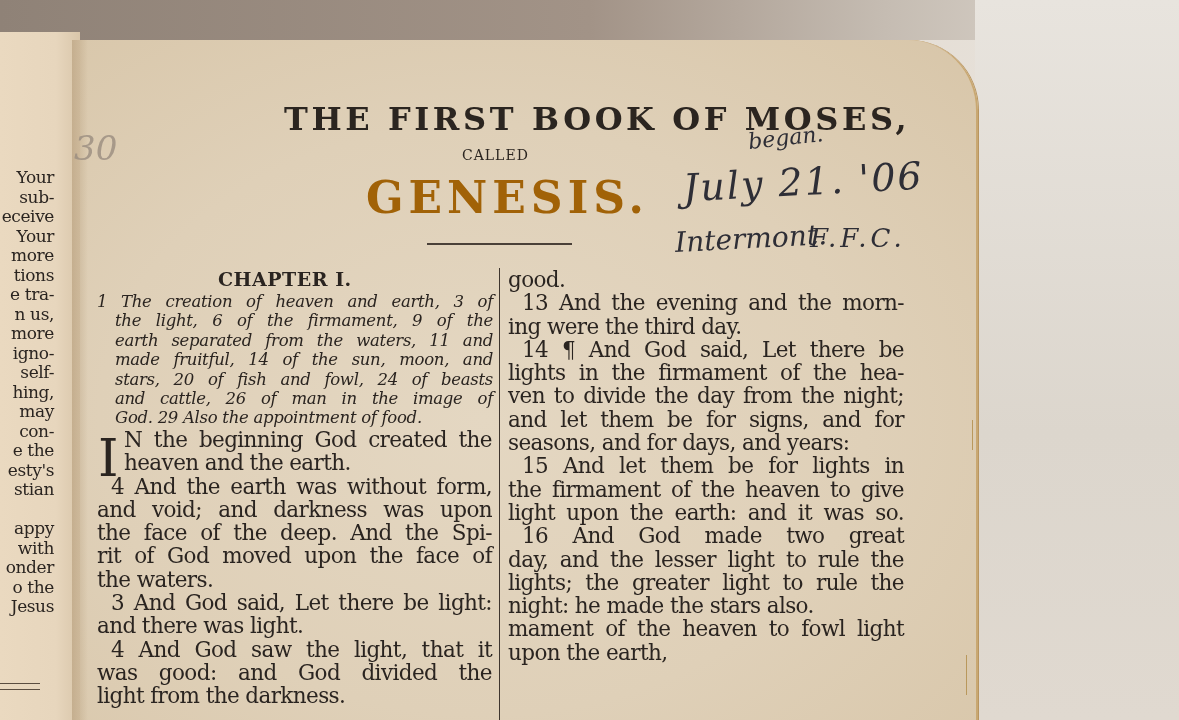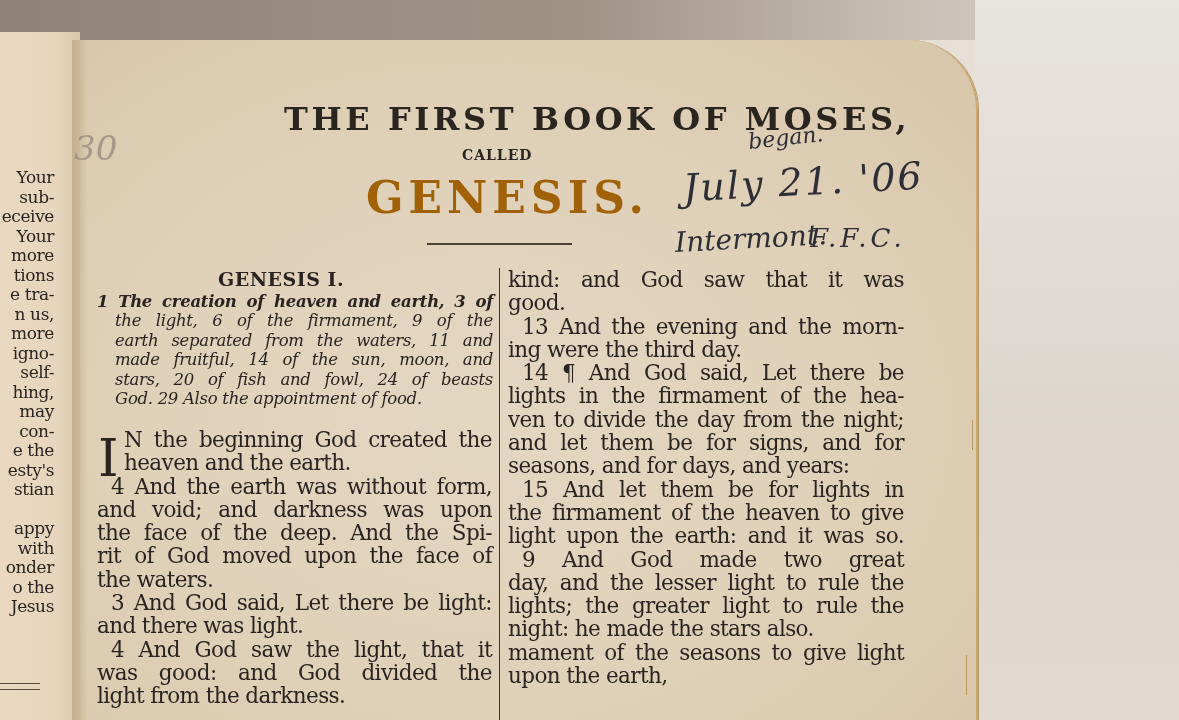--- a/index.html
+++ b/index.html
@@ -45,21 +45,21 @@
   .pencil-mark {
     position:absolute; left:74px; top:128px; font-size:34px; color:#9a8d80;
     font-family:"DejaVu Serif", serif; font-style:italic; opacity:0.8;
   }
   .running-title {
     position:absolute; left:252px; top:100px; font-size:32px; letter-spacing:3.6px;
     color:#2b2520; font-family:"DejaVu Serif", serif; white-space:nowrap; font-weight:bold;margin-left:32px;
   }
   .called {
     position:absolute; left:462px; top:147px; font-size:14px; letter-spacing:1px;
-    color:#2b2520; font-weight:bold;
+    color:#2b2520; font-weight:normal;
   }
   .book-title {
     position:absolute; left:366px; top:172px; font-size:44px; letter-spacing:5px;
     color:#a16207; font-family:"DejaVu Serif", serif; font-weight:bold; white-space:nowrap;
   }
   .title-rule {
     position:absolute; left:427px; top:243px; width:145px; height:0;
     border-top:2px solid #4a4038;
   }
   .handwriting {
@@ -88,21 +88,21 @@
   .chapter-head {
     position:absolute; left:218px; top:268px; font-size:19px; letter-spacing:0.5px;
     color:#2a2420; font-weight:bold;
   }
   .summary {
     position:absolute; left:97px; top:292px; width:396px;
     font-size:16.5px; line-height:19.4px; color:#2a2420; font-style:italic;
     letter-spacing:-0.3px;
   }
   .summary .line { height:19.4px; white-space:nowrap; text-align:justify; text-align-last:justify; padding-left:18px; }
-  .summary .line.first { padding-left:0;font-weight:bold; }
+  .summary .line.first { padding-left:0; }
   .summary .line.last { text-align-last:left; }
   .dropcap {
     position:absolute; left:98px; top:436px; font-size:52px; line-height:44px;
     color:#2a2420; font-family:"DejaVu Serif", serif;
   }
   .edge-mark { position:absolute; width:0; border-left:1px solid #b9985c; }
 </style>
 </head>
 <body>
 
@@ -148,28 +148,29 @@
 <div class="running-title">THE FIRST BOOK OF MOSES,</div>
 <div class="called">CALLED</div>
 <div class="book-title">GENESIS.</div>
 <div class="title-rule"></div>
 
 <div class="handwriting hw-began">began.</div>
 <div class="handwriting hw-date">July 21. '06</div>
 <div class="handwriting hw-initials">F.F.C.</div>
 <div class="handwriting hw-place">Intermont.</div>
 
-<div class="chapter-head">GENESIS I.</div>
+<div class="chapter-head">CHAPTER I.</div>
 
 <div class="summary">
   <div class="line first">1 The creation of heaven and earth, 3 of</div>
   <div class="line">the light, 6 of the firmament, 9 of the</div>
   <div class="line">earth separated from the waters, 11 and</div>
   <div class="line">made fruitful, 14 of the sun, moon, and</div>
   <div class="line">stars, 20 of fish and fowl, 24 of beasts</div>
+  <div class="line">and cattle, 26 of man in the image of</div>
   <div class="line last">God. 29 Also the appointment of food.</div>
 </div>
 
 <div class="dropcap">I</div>
 
 <div class="col col-left">
   <div class="line cap-indent">N the beginning God created the</div>
   <div class="line cap-indent last">heaven and the earth.</div>
   <div class="line indent">4 And the earth was without form,</div>
   <div class="line">and void; and darkness was upon</div>
@@ -179,31 +180,30 @@
   <div class="line indent">3 And God said, Let there be light:</div>
   <div class="line last">and there was light.</div>
   <div class="line indent">4 And God saw the light, that it</div>
   <div class="line">was good: and God divided the</div>
   <div class="line last">light from the darkness.</div>
 </div>
 
 <div class="col-divider"></div>
 
 <div class="col col-right">
-  <div class="line">kind: and God saw that it was</div>
   <div class="line last">good.</div>
   <div class="line indent">13 And the evening and the morn-</div>
   <div class="line last">ing were the third day.</div>
   <div class="line indent">14 ¶ And God said, Let there be</div>
   <div class="line">lights in the firmament of the hea-</div>
   <div class="line">ven to divide the day from the night;</div>
   <div class="line">and let them be for signs, and for</div>
   <div class="line last">seasons, and for days, and years:</div>
   <div class="line indent">15 And let them be for lights in</div>
   <div class="line">the firmament of the heaven to give</div>
   <div class="line">light upon the earth: and it was so.</div>
-  <div class="line indent">9 And God made two great</div>
+  <div class="line indent">16 And God made two great</div>
   <div class="line">day, and the lesser light to rule the</div>
   <div class="line">lights; the greater light to rule the</div>
   <div class="line last">night: he made the stars also.</div>
-  <div class="line">mament of the seasons to give light</div>
+  <div class="line">mament of the heaven to fowl light</div>
   <div class="line last">upon the earth,</div>
 </div>
 
 </body></html>

